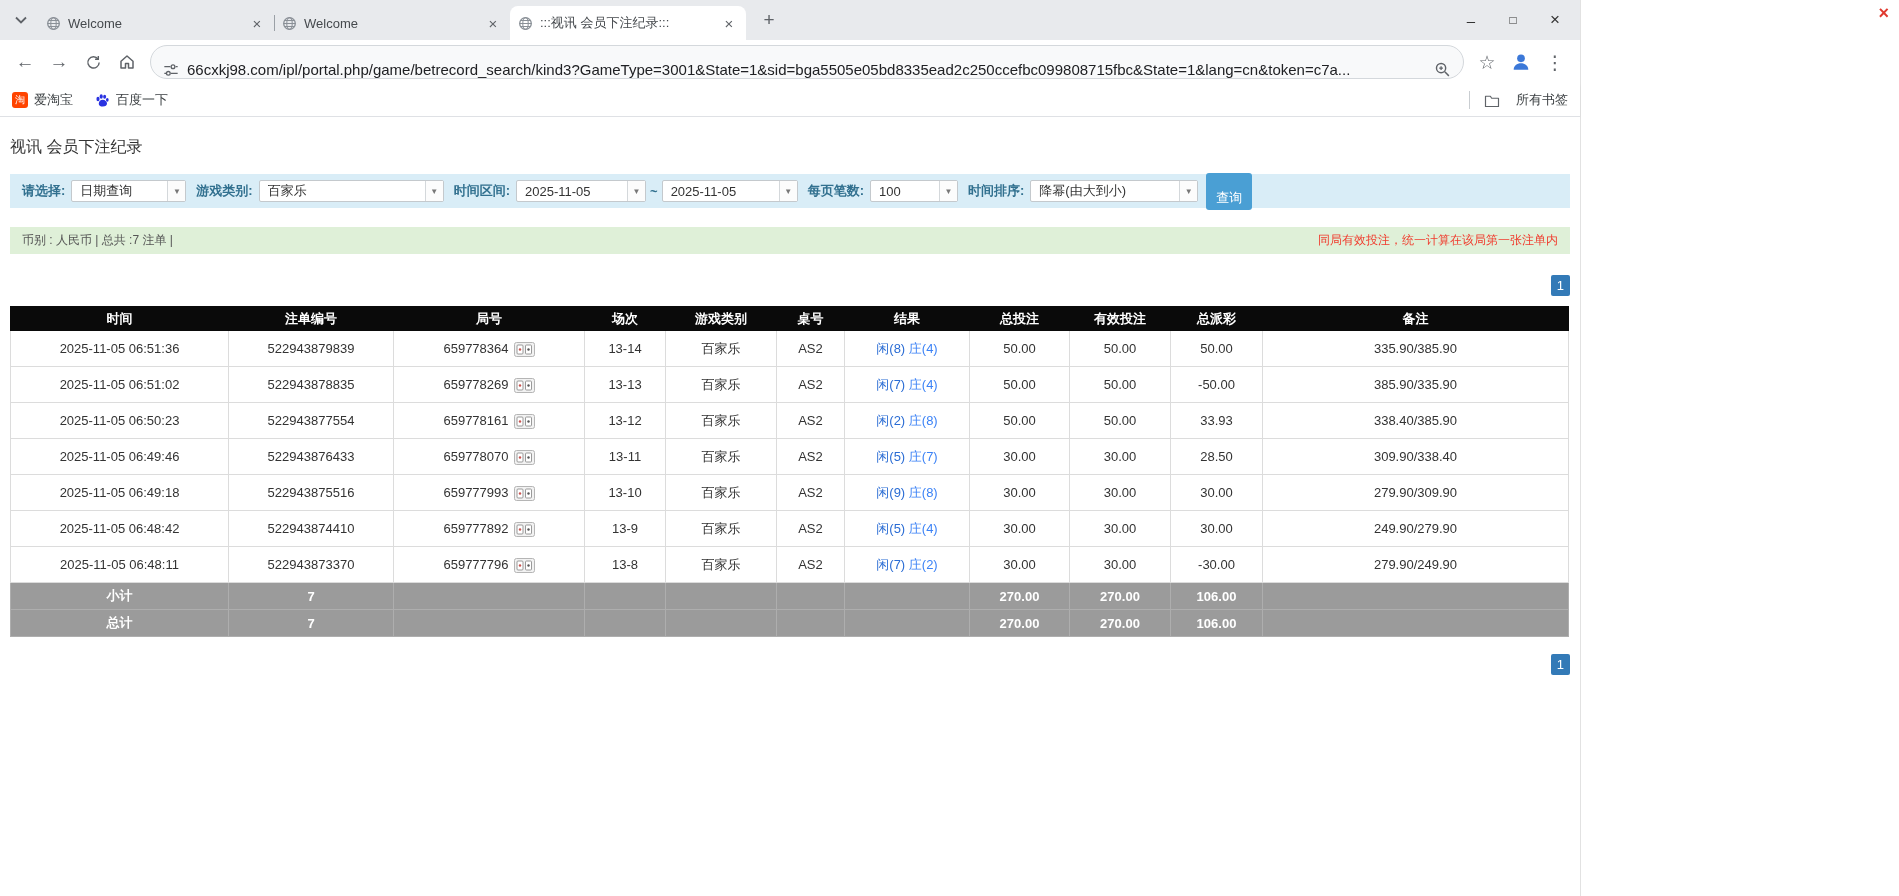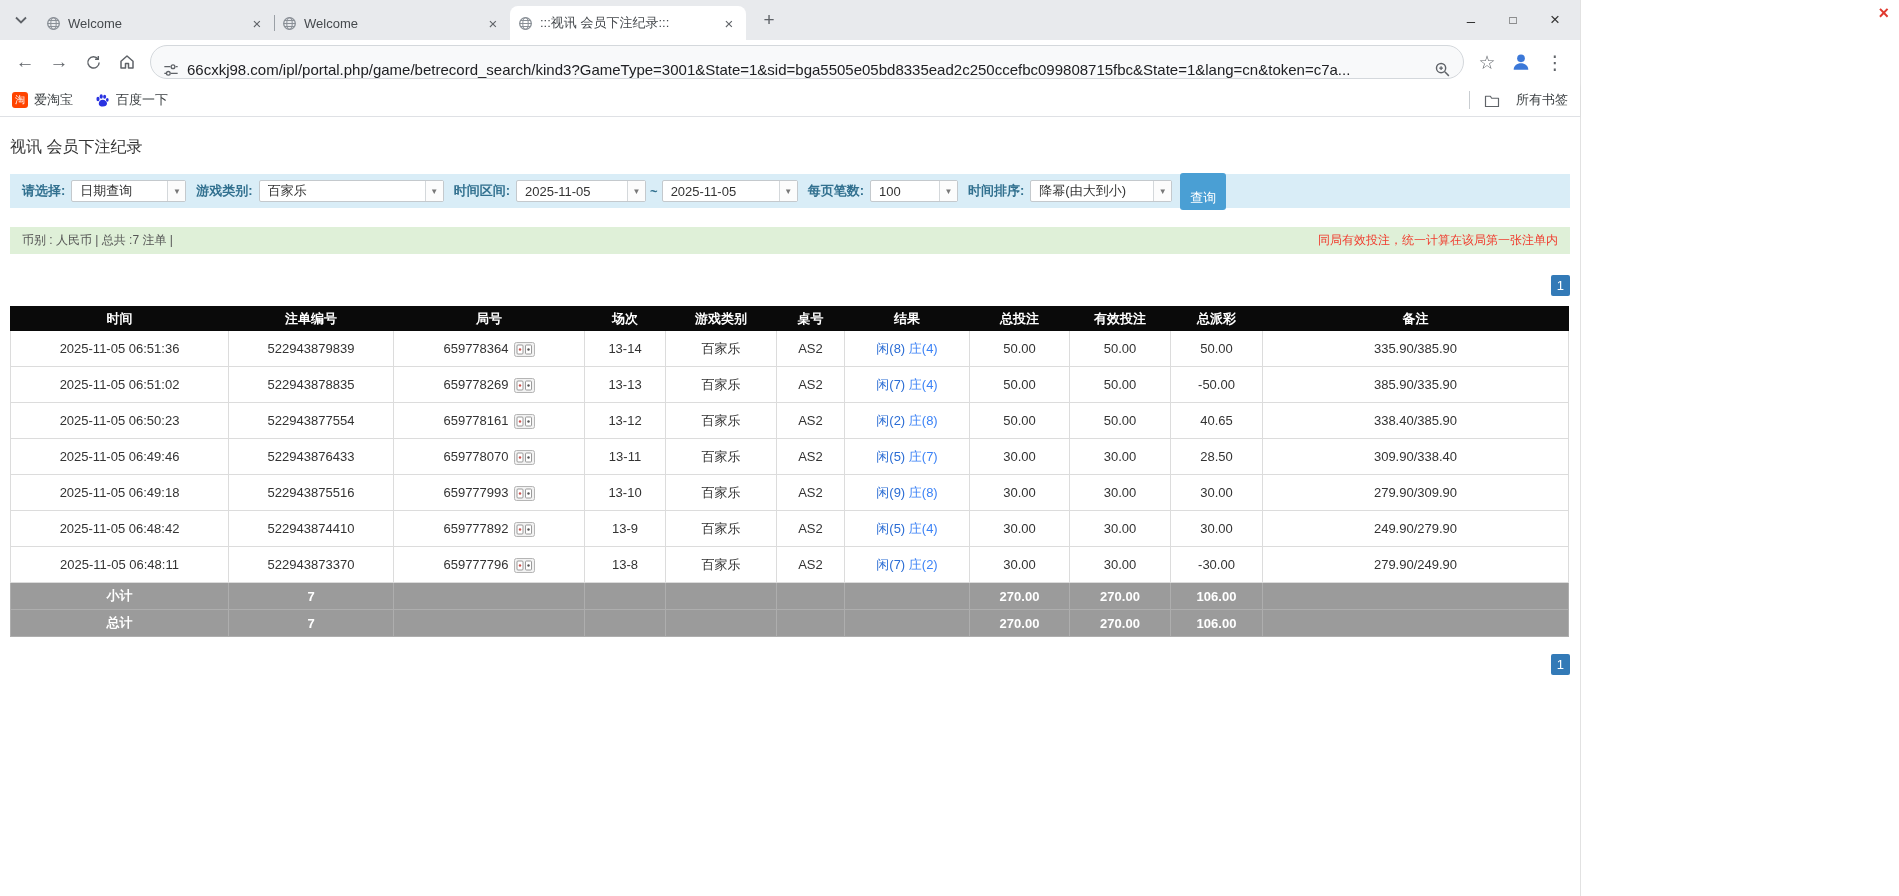--- a/index.html
+++ b/index.html
@@ -42,21 +42,21 @@
   
   .viewport { height:779px; background:#fff; overflow:hidden; }
   .page-title { margin:20px 0 0 10px; font-size:16px; color:#333; }
 
   .filterbar { margin:16px 10px 0; background:#d9edf7; height:34px; display:flex; align-items:center; padding:0 12px; font-size:13px; }
   .flabel { color:#31708f; font-weight:bold; margin:0 6px 0 10px; white-space:nowrap; }
   .flabel:first-child { margin-left:0; }
   .fselect { background:#fff; border:1px solid #c4c9cd; height:22px; display:flex; align-items:stretch; border-radius:2px; color:#333; }
   .fselect .val { flex:1; display:flex; align-items:center; padding:0 8px; white-space:nowrap; overflow:hidden; }
   .fselect .arrowbox { width:18px; border-left:1px solid #d4d8db; display:flex; align-items:center; justify-content:center; font-size:8px; color:#777; background:#fcfcfc; }
-  .w115{width:115px} .w185{width:185px} .w130{width:130px} .w136{width:136px} .w88{width:88px} .w142{width:142px}
+  .w115{width:115px} .w185{width:185px} .w130{width:130px} .w136{width:136px} .w88{width:88px} .w142{width:168px}
   .tilde { margin:0 4px; color:#31708f; font-weight:bold; }
   .search-btn { background:#4a9fd4; color:#fff; border:none; height:37px; padding:16px 10px; margin-left:8px; border-radius:3px; font-size:13px; font-family:inherit; }
 
   .summarybar { margin:19px 10px 0; background:#dff0d8; height:27px; display:flex; align-items:center; justify-content:space-between; padding:0 12px; font-size:12px; }
   .summary-left { color:#555; }
   .summary-right { color:#f03b2d; }
 
   .pagerow { margin:21px 10px 0; display:flex; justify-content:flex-end; }
   .pagerow.bottom { margin-top:17px; }
   .pagebtn { background:#337ab7; color:#fff; font-size:13px; padding:3px 6px; min-width:15px; text-align:center; border-radius:2px; }
@@ -306,21 +306,21 @@
                 <rect x="11.5" y="3" width="6" height="9" rx="1" fill="#fff" stroke="#9a9a9a"></rect>
                 <circle cx="6" cy="7.5" r="1.2" fill="#c9534f"></circle>
                 <circle cx="14.5" cy="7.5" r="1.2" fill="#555"></circle>
               </svg></td>
             <td>13-12</td>
             <td>百家乐</td>
             <td>AS2</td>
             <td><span class="blue">闲(2)</span> <span class="red">庄(8)</span></td>
             <td class="blue">50.00</td>
             <td>50.00</td>
-            <td>40.65</td>
+            <td>33.93</td>
             <td>338.40/385.90</td>
           </tr>
           <tr>
             <td>2025-11-05 06:49:46</td>
             <td>522943876433</td>
             <td><span class="round-num">659778070</span><svg class="round-icon" width="21" height="15" viewBox="0 0 21 15">
                 <rect x="0.5" y="0.5" width="20" height="14" rx="2" fill="#f2f2f2" stroke="#b5b5b5"></rect>
                 <rect x="3" y="3" width="6" height="9" rx="1" fill="#fff" stroke="#9a9a9a"></rect>
                 <rect x="11.5" y="3" width="6" height="9" rx="1" fill="#fff" stroke="#9a9a9a"></rect>
                 <circle cx="6" cy="7.5" r="1.2" fill="#c9534f"></circle>

